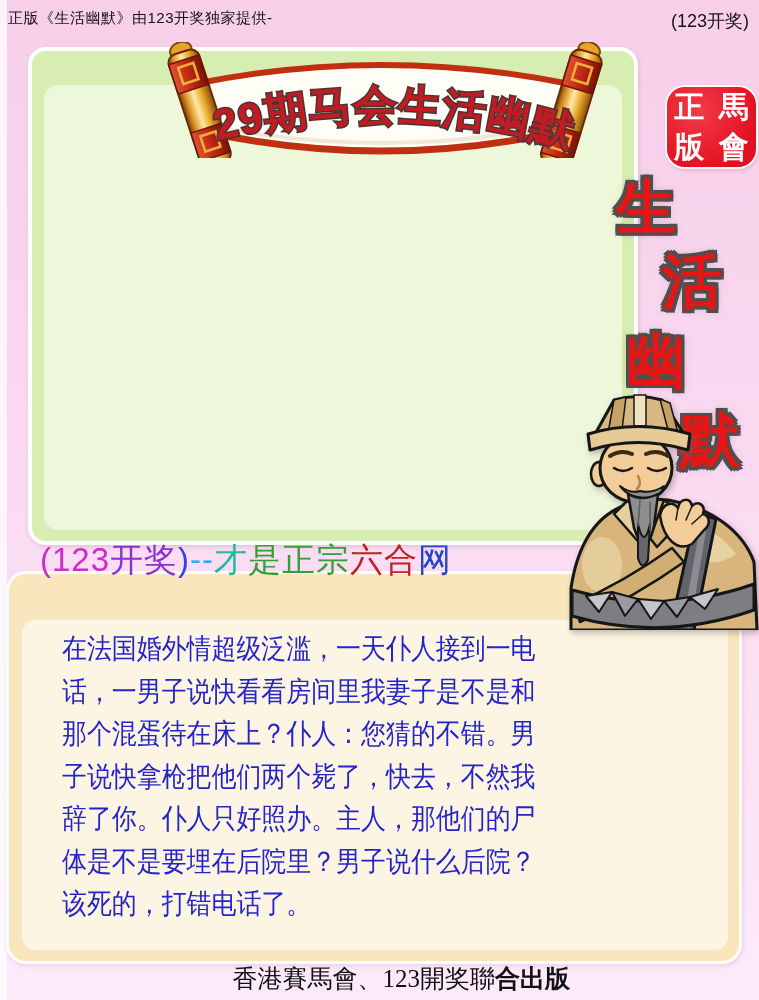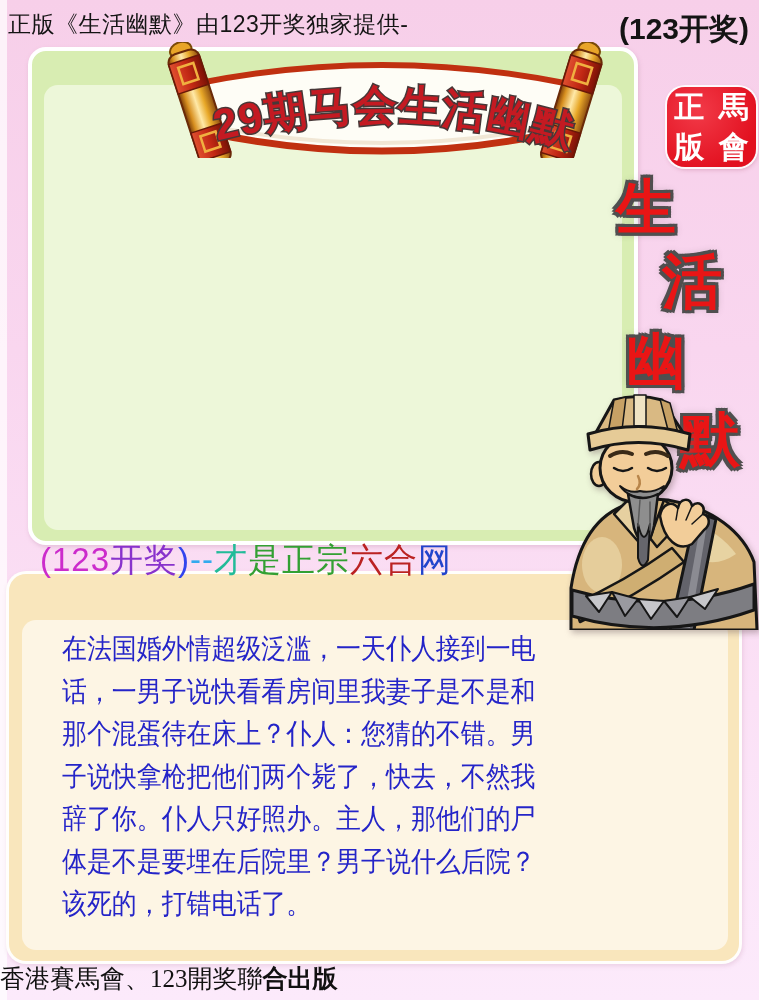--- a/index.html
+++ b/index.html
@@ -1,22 +1,22 @@
 <!DOCTYPE html>
 <html><head>
 <meta charset="utf-8">
 <style>
   html,body{margin:0;padding:0;}
   body{font-family:"Liberation Sans","DejaVu Sans",sans-serif;}
   #page{position:relative;width:759px;height:1000px;overflow:hidden;
         background:linear-gradient(180deg,#f7cfe9 0%,#f9d6ef 35%,#fbe1f6 70%,#fceafb 100%);}
   .left-strip{position:absolute;left:0;top:0;width:7px;height:100%;background:rgba(255,255,255,.72);}
   
-  .topbar-left{position:absolute;left:8px;top:9px;font-size:23px;color:#141414;letter-spacing:.5px;}
-  .topbar-right{position:absolute;right:10px;top:9px;font-size:30px;color:#141414;font-weight:bold;}
+  .topbar-left{position:absolute;left:8px;top:9px;font-size:15px;color:#141414;letter-spacing:.5px;}
+  .topbar-right{position:absolute;right:10px;top:9px;font-size:18px;color:#141414;}
   
   .box1{position:absolute;left:28px;top:47px;width:610px;height:498px;box-sizing:border-box;
         background:#d8edb2;border:4px solid #ffffff;border-radius:18px;
         box-shadow:1px 2px 4px rgba(190,140,170,.35);}
   .box1-inner{position:absolute;left:44px;top:85px;width:578px;height:445px;
         background:#edf7d9;border-radius:14px;}
   .joke1{position:absolute;left:46px;top:164px;width:562px;font-size:27.5px;line-height:28.6px;
         color:#2424c8;font-family:"Liberation Serif","DejaVu Serif",serif;z-index:3;}
   
   .banner-svg{position:absolute;left:144px;top:42px;z-index:5;}
@@ -47,21 +47,21 @@
   .replay-header{position:absolute;left:20px;top:583px;width:660px;text-align:center;
         font-size:28px;font-weight:bold;color:#2b2bb6;z-index:3;
         font-family:"Liberation Serif","DejaVu Serif",serif;}
   .joke2{position:absolute;left:62px;top:628px;width:540px;font-size:28px;line-height:42.5px;
         color:#2424c8;font-family:"Liberation Serif","DejaVu Serif",serif;
         transform:scaleX(.89);transform-origin:left top;z-index:3;}
   
   .scholar-svg{position:absolute;left:568px;top:390px;z-index:7;
         filter:drop-shadow(2px 3px 3px rgba(120,100,100,.45));}
   
-  .footer{position:absolute;left:0;top:962px;width:570px;text-align:left;font-size:25px;
+  .footer{position:absolute;left:0;top:962px;width:570px;text-align:right;font-size:25px;
         color:#111;z-index:2;font-family:"Liberation Serif","DejaVu Serif",serif;}
   .footer .bold-part{font-family:"Liberation Sans","DejaVu Sans",sans-serif;font-weight:bold;}
 </style>
 </head>
 <body>
 
 <div id="page">
   <div class="left-strip"></div>
 
   <div class="topbar-left">正版《生活幽默》由123开奖独家提供-</div>

